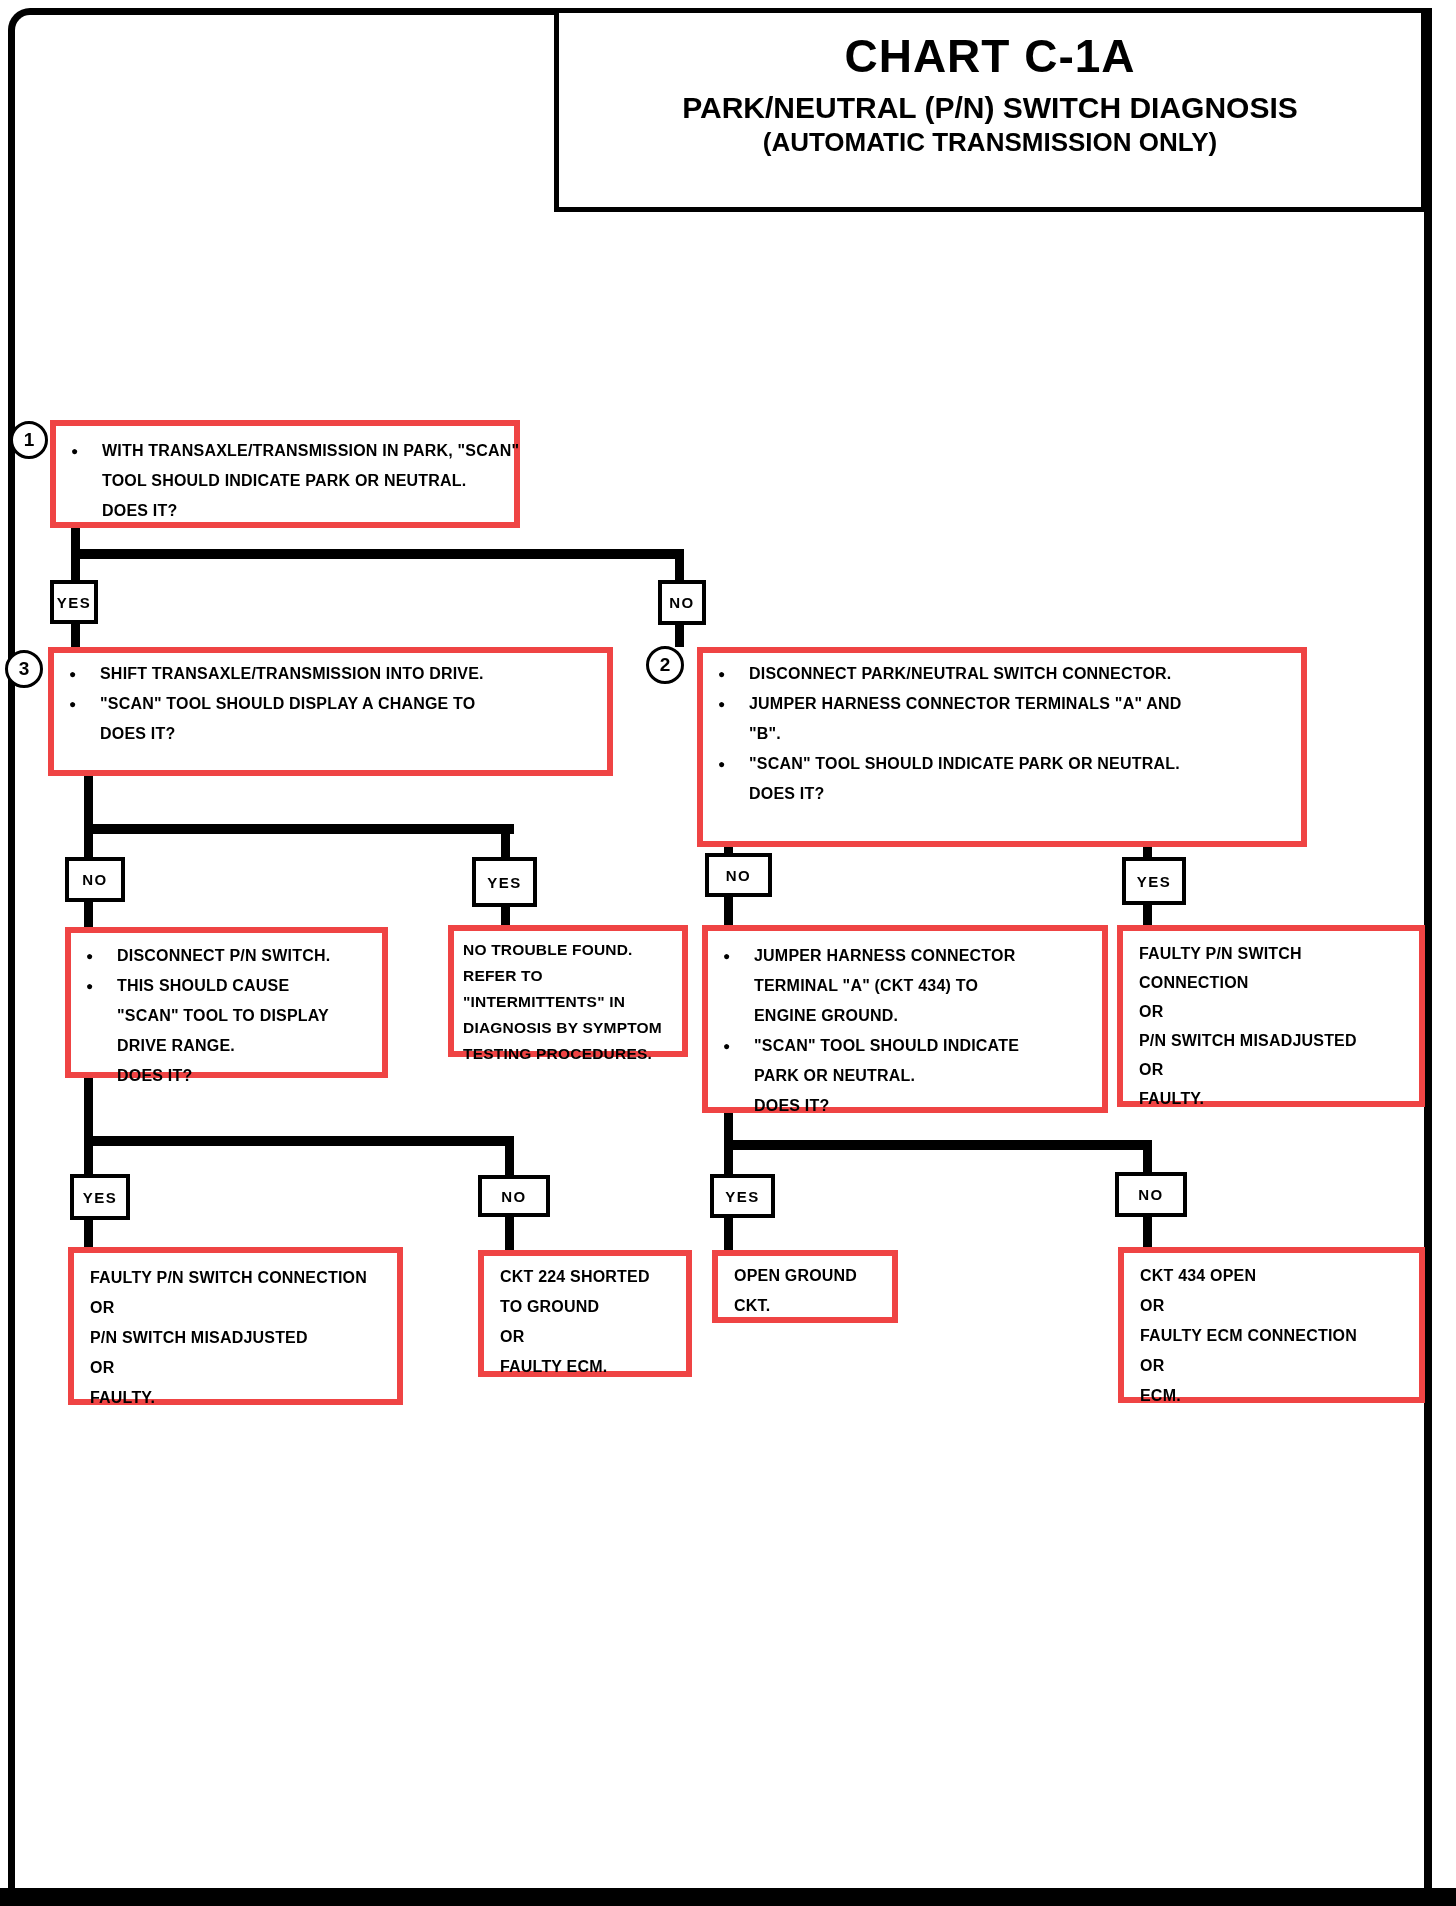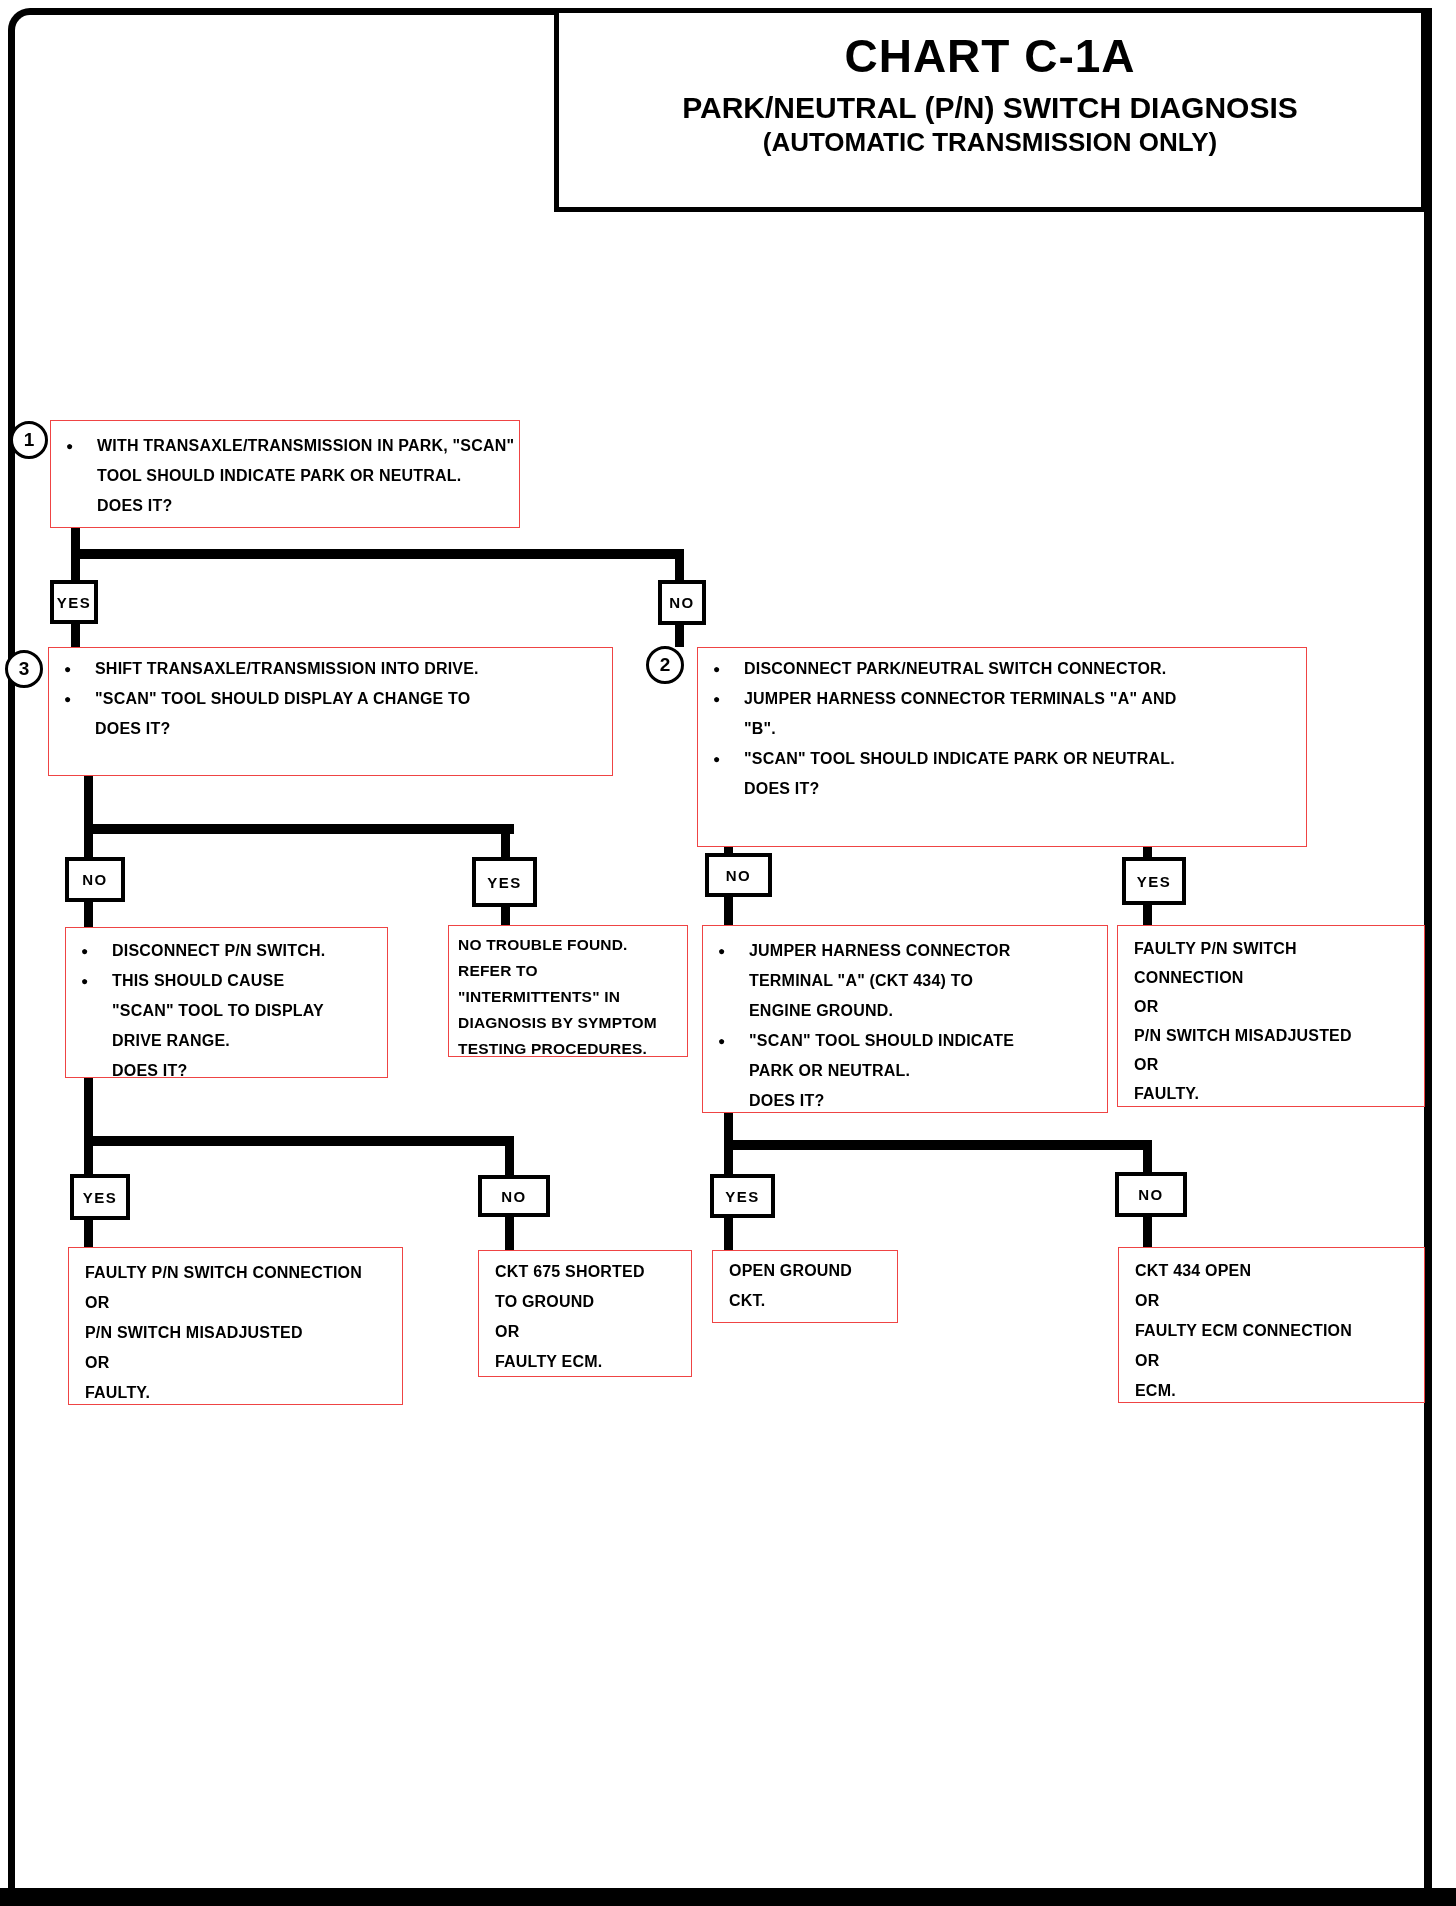--- a/index.html
+++ b/index.html
@@ -17,21 +17,21 @@
 
   .titlebox {
     position:absolute; left:554px; top:8px; width:872px; height:204px;
     box-sizing:border-box; border:5px solid #000; background:#fff; text-align:center;
   }
   .t1 { margin-top:16px; font-size:46px; font-weight:bold; letter-spacing:1px; }
   .t2 { margin-top:8px; font-size:30px; font-weight:bold; }
   .t3 { margin-top:2px; font-size:26px; font-weight:bold; }
 
   .node {
-    position:absolute; box-sizing:border-box; border:1px solid #ef4444; background:#fff;
+    position:absolute; box-sizing:border-box; border:6px solid #ef4444; background:#fff;
     font-weight:bold; font-size:16px; line-height:30px; letter-spacing:0.2px;
   }
   .node .row { position:relative; padding-left:46px; padding-right:6px; white-space:nowrap; }
   .node .row.b::before { content:"\25CF"; position:absolute; left:15px; top:0; font-size:12px; }
   .node.res .row { padding-left:16px; }
   .node.tight { font-size:15.5px; line-height:26px; }
   .node.tight .row { padding-left:9px; }
 
   .dec {
     position:absolute; box-sizing:border-box; border:4px solid #000; background:#fff;
@@ -189,21 +189,21 @@
 
   <div class="node res" style="left:68px;top:1247px;width:335px;height:158px;padding-top:10px">
     <div class="row">FAULTY P/N SWITCH CONNECTION</div>
     <div class="row">OR</div>
     <div class="row">P/N SWITCH MISADJUSTED</div>
     <div class="row">OR</div>
     <div class="row">FAULTY.</div>
   </div>
 
   <div class="node res" style="left:478px;top:1250px;width:214px;height:127px;padding-top:6px">
-    <div class="row">CKT 675 SHORTED</div>
+    <div class="row">CKT 224 SHORTED</div>
     <div class="row">TO GROUND</div>
     <div class="row">OR</div>
     <div class="row">FAULTY ECM.</div>
   </div>
 
   <div class="node res" style="left:712px;top:1250px;width:186px;height:73px;padding-top:5px">
     <div class="row">OPEN GROUND</div>
     <div class="row">CKT.</div>
   </div>
 

